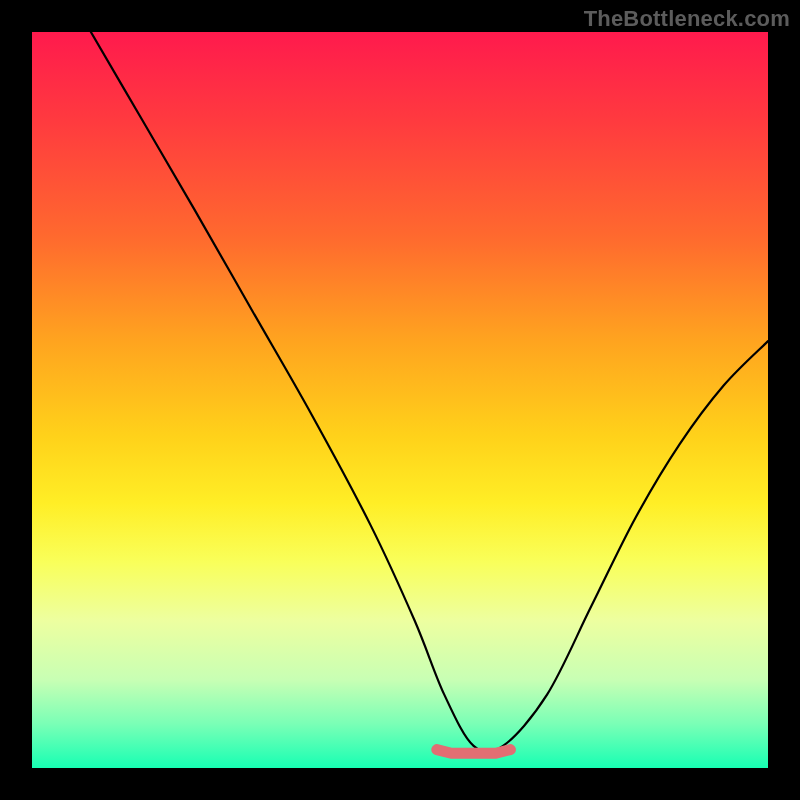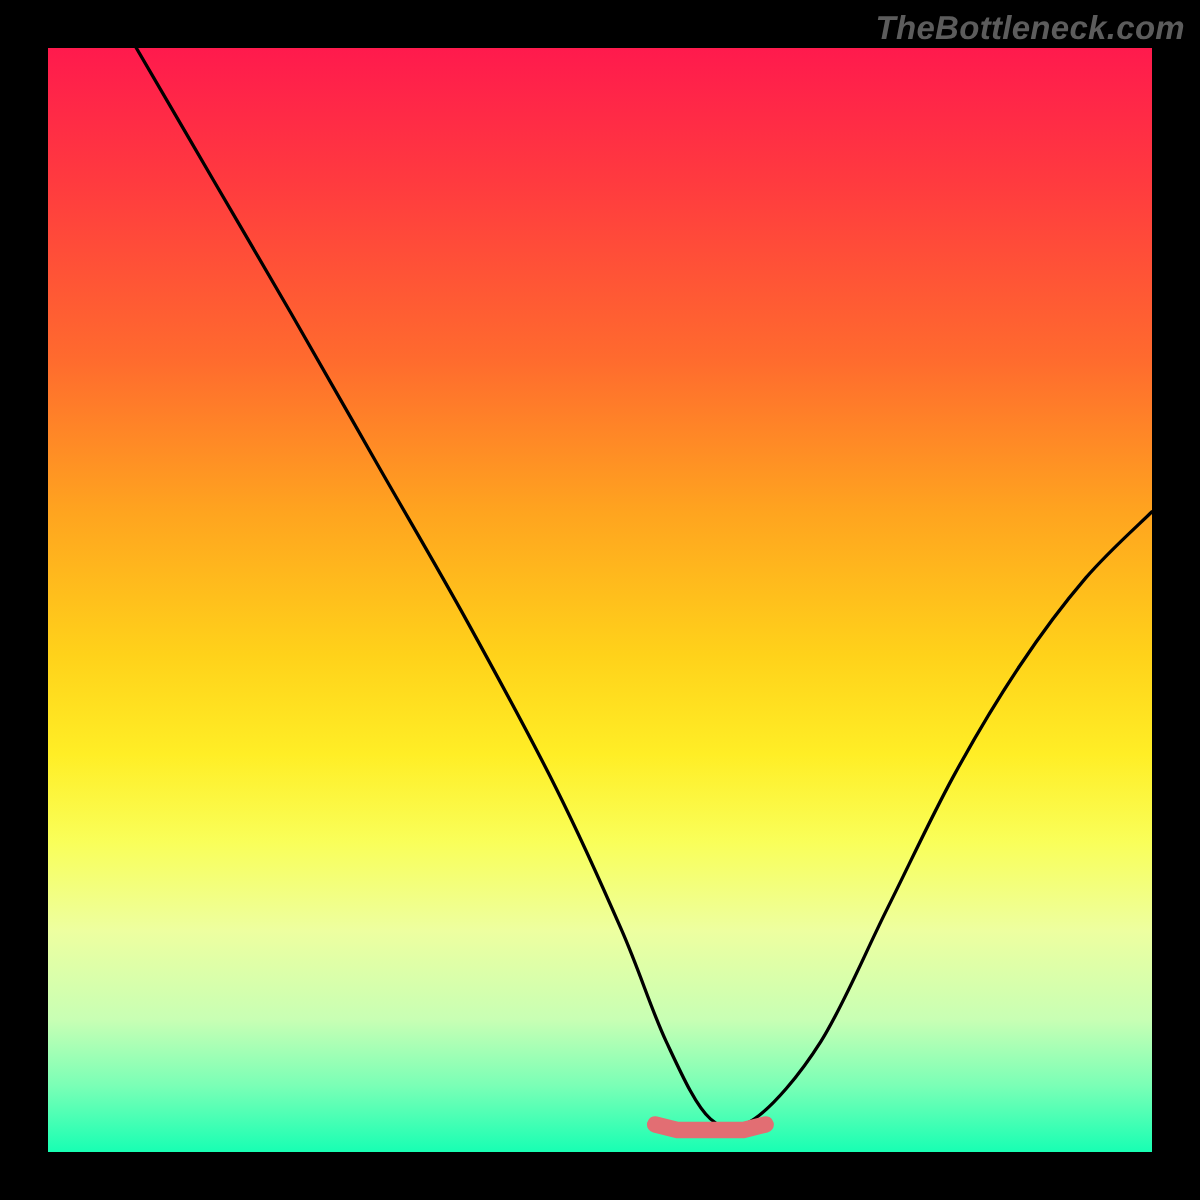--- a/index.html
+++ b/index.html
@@ -21,21 +21,20 @@
   }
   .watermark {
     position: absolute;
     top: 6px;
     right: 10px;
     color: #5c5c5c;
     font-size: 22px;
     font-weight: 600;
     letter-spacing: 0.2px;
     z-index: 10;
-    font-style: italic;
   }
   .plot {
     position: absolute;
     left: 32px;
     top: 32px;
     width: 736px;
     height: 736px;
     overflow: hidden;
   }
   .gradient {

